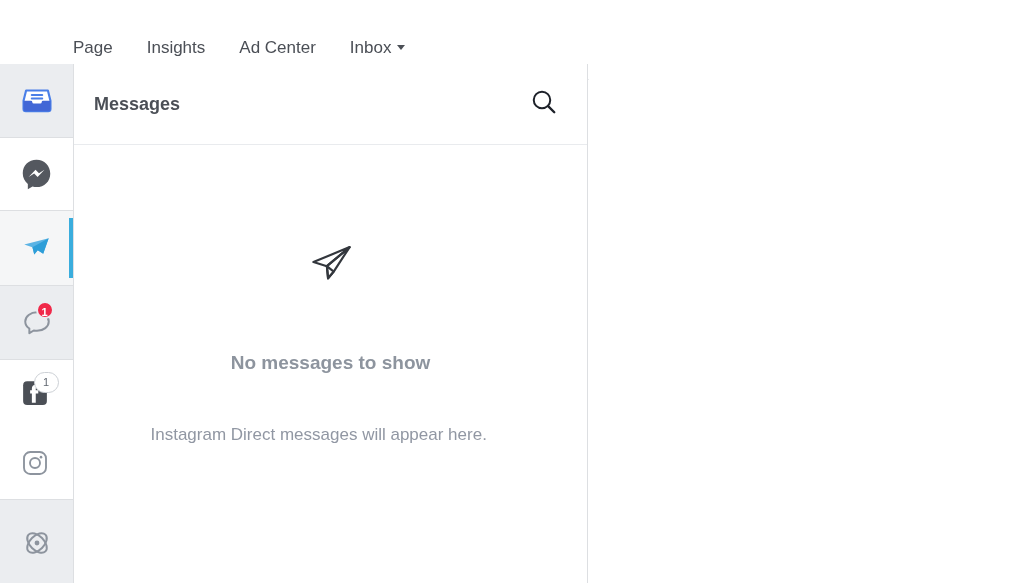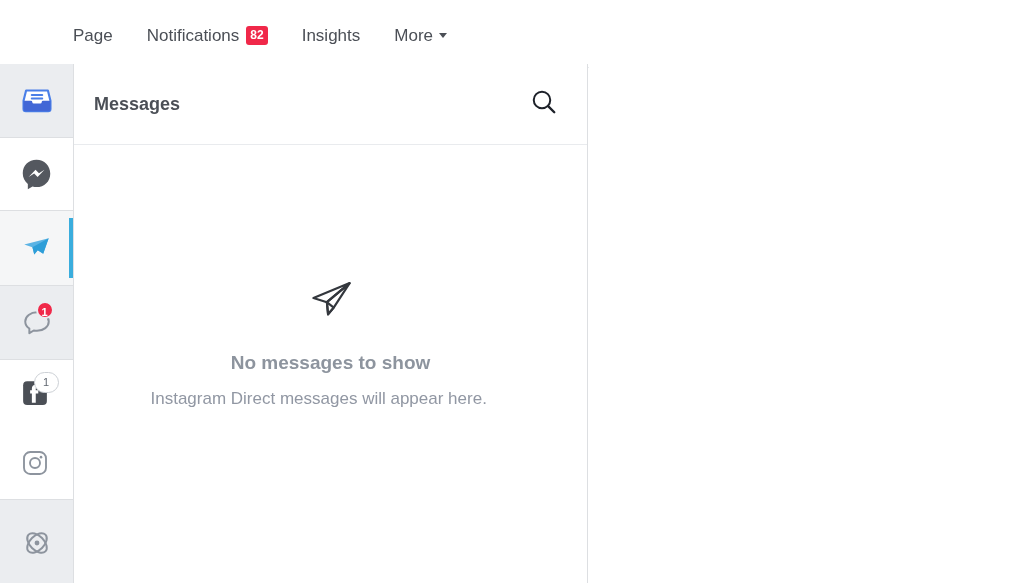--- a/index.html
+++ b/index.html
@@ -12,21 +12,21 @@
     background: #ffffff;
     font-family: "Liberation Sans", sans-serif;
     -webkit-font-smoothing: antialiased;
     overflow: hidden;
     position: relative;
   }
 
   
   .topnav {
     position: absolute;
-    left: 0; top: 4px;
+    left: 0; top: 16px;
     width: 1024px;
     height: 64px;
     background: #ffffff;
     border-bottom: 1px solid #e9ebee;
     box-sizing: border-box;
   }
   .nav-list {
     display: flex;
     align-items: center;
     height: 63px;
@@ -173,20 +173,21 @@
   }
 
   .empty-state {
     height: 437px;
     display: flex;
     flex-direction: column;
     align-items: center;
     justify-content: center;
     padding-bottom: 42px;
     box-sizing: border-box;
+    gap: 36px;
   }
   .empty-icon { margin-bottom: 22px; }
   .empty-title {
     font-size: 19px;
     font-weight: bold;
     color: #8d949e;
     margin-bottom: 12px;
   }
   .empty-sub {
     font-size: 17px;
@@ -209,33 +210,32 @@
 <body>
 
 <div class="topnav">
   <div class="nav-list">
 
     <div class="nav-item">
       <span>Page</span>
     </div>
 
 
-    <div class="nav-item">
-      <span>Notifications</span>
-      <span class="nav-badge">82</span>
-    </div>
 
     <div class="nav-item">
       <span>Insights</span>
     </div>
 
 
-
     <div class="nav-item">
-      <span>More</span>
+      <span>Ad Center</span>
+    </div>
+
+    <div class="nav-item">
+      <span>Inbox</span>
       <span class="caret"></span>
     </div>
 
   </div>
 </div>
 
 <div class="rail">
 
   <div class="rail-group shaded">
     <div class="rail-item" style="height:73px;">

